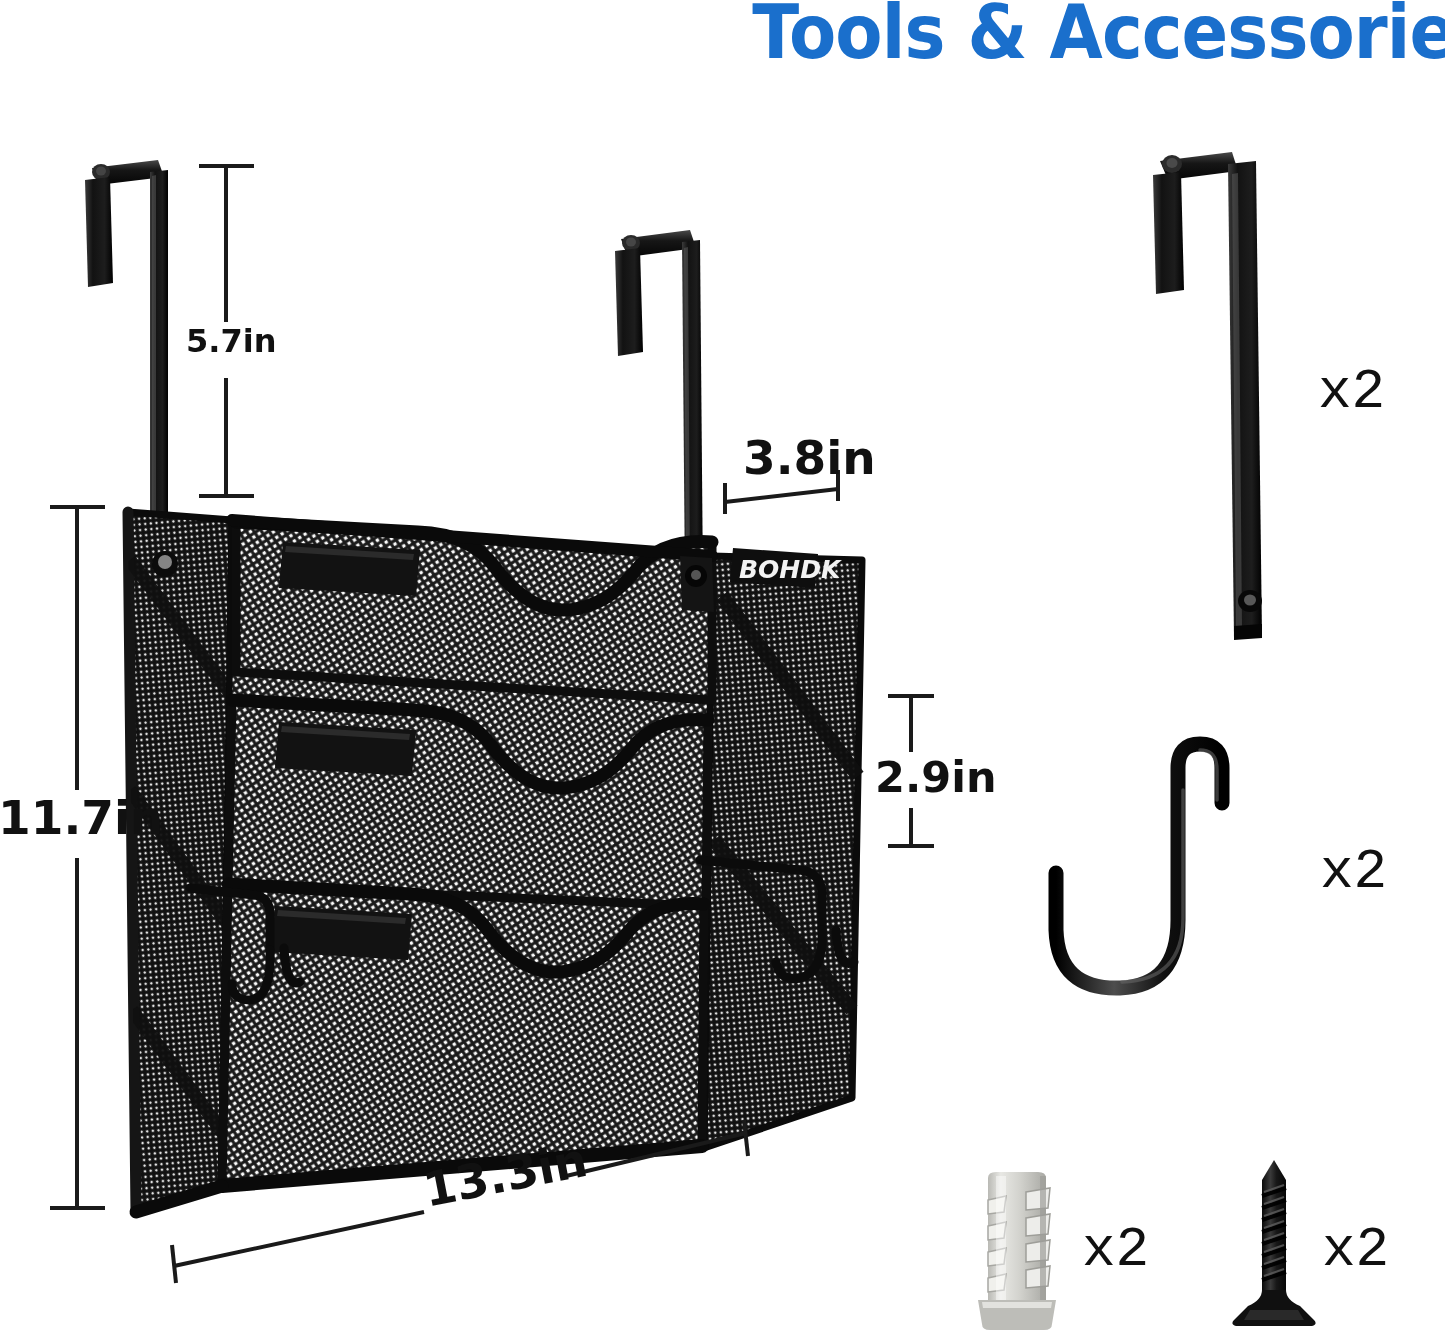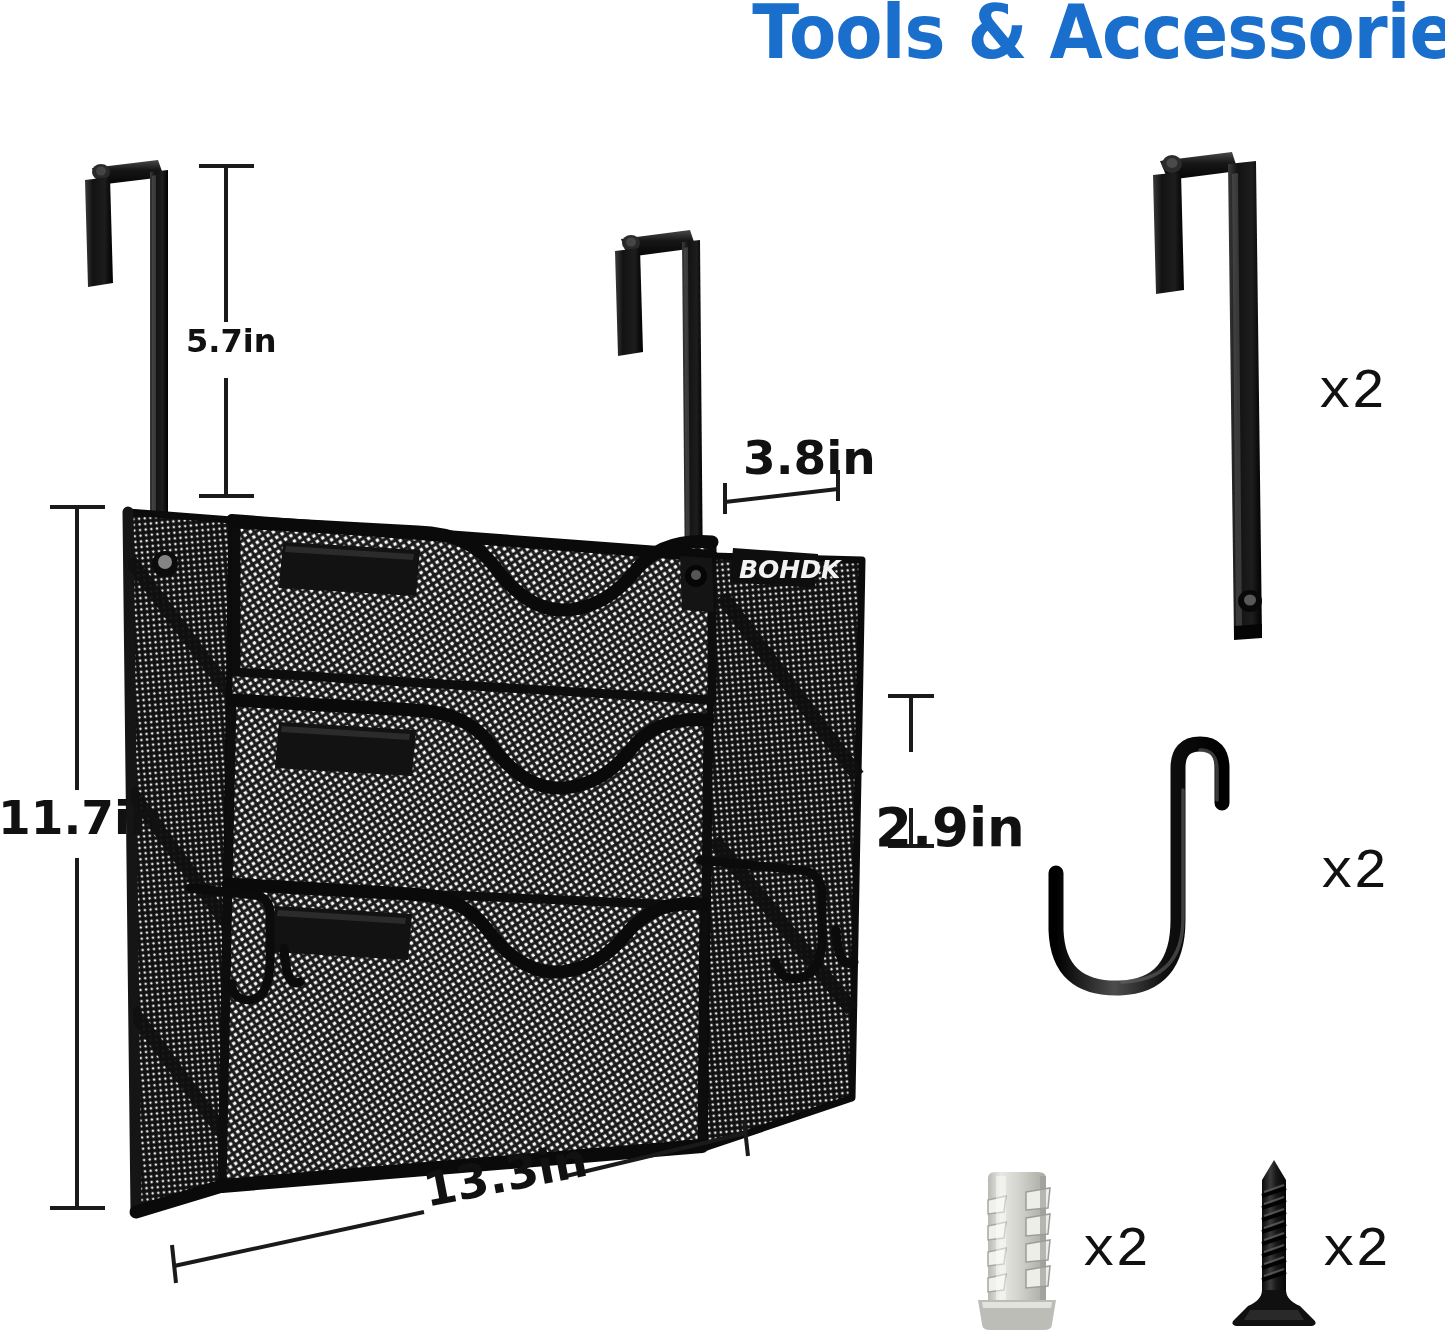--- a/index.html
+++ b/index.html
@@ -307,21 +307,21 @@
       <path d="M1250 1310 L1298 1310 L1304 1320 L1244 1320 Z" fill="#2e2e2e" opacity="0.85"></path>
     </g>
   </svg>
 
   <div class="dimlabel" style="left:186px; top:322px; font-size:32px;">5.7in</div>
 
   <div class="dimlabel" style="left:735px; top:430px; font-size:47px;margin-left:8px;">3.8in</div>
 
   <div class="dimlabel" style="left:-2px; top:790px; font-size:47px;">11.7in</div>
 
-  <div class="dimlabel" style="left:875px; top:752px; font-size:53px;margin-top:45px;">2.9in</div>
+  <div class="dimlabel" style="left:875px; top:752px; font-size:43px;">2.9in</div>
 
   <div class="dimlabel" style="left:424px; top:1163px; font-size:47px; transform:rotate(-11deg);">13.3in</div>
 
   <div class="qty" style="left:1318px; top:360px;">x2</div>
 
   <div class="qty" style="left:1320px; top:840px;">x2</div>
 
   <div class="qty" style="left:1082px; top:1218px;">x2</div>
 
   <div class="qty" style="left:1322px; top:1218px;">x2</div>

